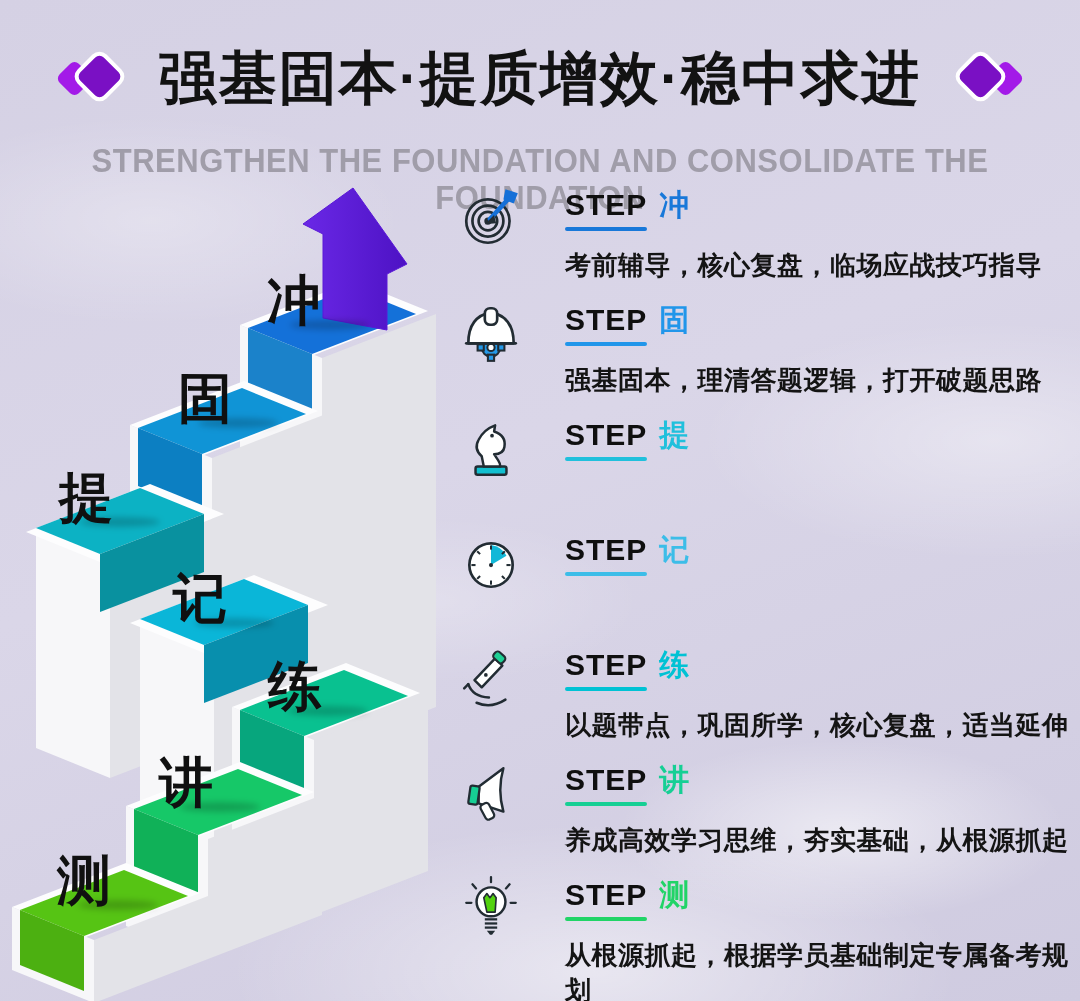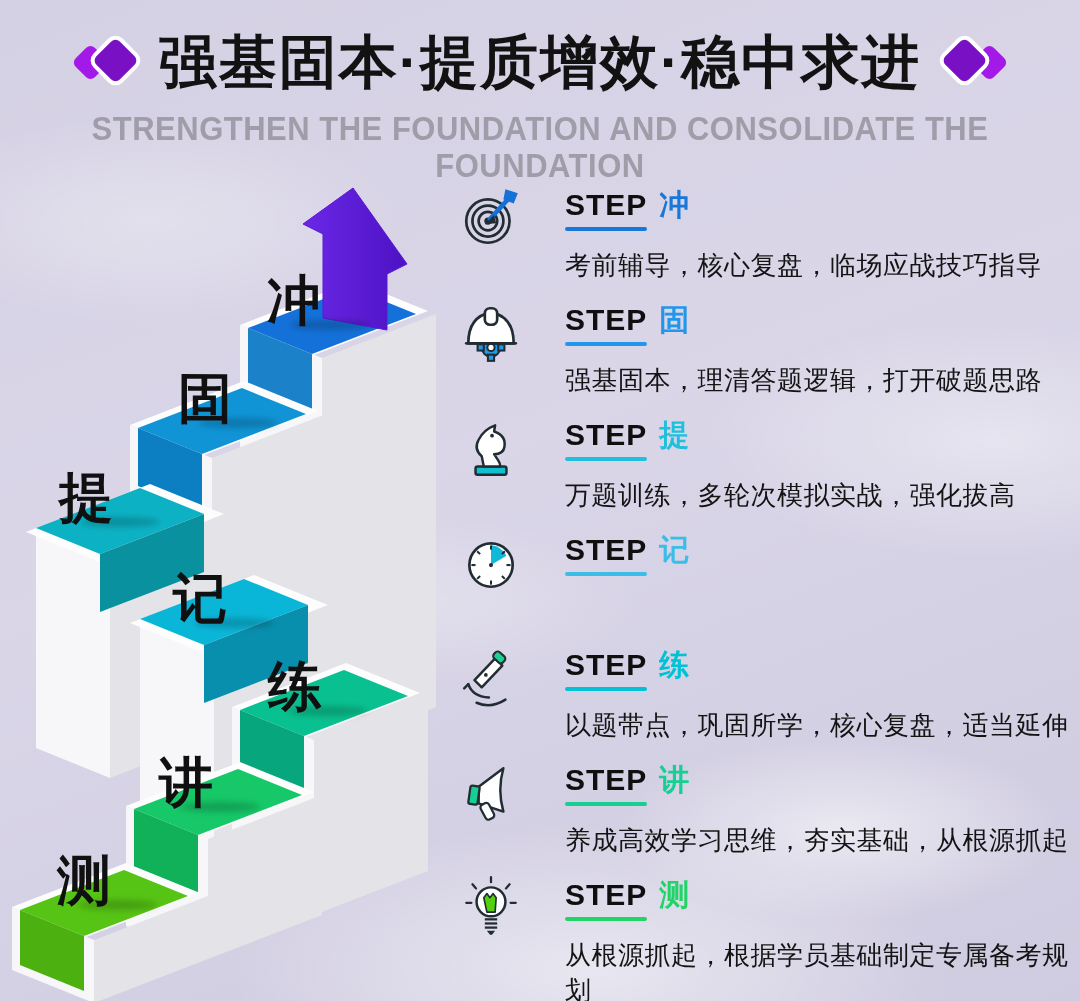--- a/index.html
+++ b/index.html
@@ -10,39 +10,39 @@
       radial-gradient(ellipse 320px 130px at 78% 83%, rgba(255,255,255,.55), transparent 70%),
       radial-gradient(ellipse 420px 170px at 92% 44%, rgba(255,255,255,.38), transparent 70%),
       radial-gradient(ellipse 360px 150px at 14% 22%, rgba(255,255,255,.30), transparent 70%),
       radial-gradient(ellipse 520px 210px at 55% 97%, rgba(255,255,255,.50), transparent 70%),
       radial-gradient(ellipse 300px 120px at 40% 60%, rgba(255,255,255,.25), transparent 70%),
       linear-gradient(160deg,#d5d1e4 0%,#dad6e8 45%,#cfcbe0 100%);
   }
   .header{position:absolute;left:0;top:24px;width:1080px;text-align:center;}
   .title-row{display:flex;align-items:center;justify-content:center;gap:16px;}
   .main-title{
-    font-size:58px;font-weight:900;color:#121212;margin:0;letter-spacing:2px;
+    font-size:58px;font-weight:900;color:#121212;margin:16px;letter-spacing:2px;
     font-family:"Liberation Sans","DejaVu Sans",sans-serif;
   }
   .subtitle{
     margin-top:10px;font-size:31px;font-weight:600;color:#a09da9;letter-spacing:.5px;
     transform:scaleY(1.05);
   }
   .stairs{position:absolute;left:0;top:185px;}
   .stair-label{font-size:54px;font-weight:900;fill:#101010;
     font-family:"Liberation Sans","DejaVu Sans",sans-serif;}
   .panel{position:absolute;left:450px;top:185px;width:620px;}
   .item{position:absolute;left:0;width:620px;height:110px;}
   .item .icon{position:absolute;left:8px;top:0;width:66px;height:66px;}
   .item .txt{position:absolute;left:115px;top:0;}
   .step-line{display:flex;align-items:baseline;gap:12px;}
   .step-word{font-size:30px;font-weight:800;color:#0f0f0f;letter-spacing:1px;position:relative;}
   .step-underline{position:absolute;left:0;bottom:-9px;width:100%;height:4px;border-radius:2px;}
   .step-char{font-size:30px;font-weight:600;}
-  .desc{margin-top:22px;font-size:26px;color:#141414;font-weight:400;letter-spacing:.5px;}
+  .desc{margin-top:22px;font-size:26px;color:#141414;font-weight:700;letter-spacing:.5px;}
   svg{display:block;}
 </style>
 </head>
 <body>
 
 <div class="header">
   <div class="title-row">
     <svg width="72" height="62" viewBox="0 0 72 62">
       <rect x="6" y="17" width="27" height="27" rx="6" transform="rotate(45 19.5 30.5)" fill="#a31ae8"></rect>
       <rect x="26" y="10" width="37" height="37" rx="8" transform="rotate(45 44.5 28.5)" fill="#7a10c4" stroke="#ffffff" stroke-width="4"></rect>
@@ -196,21 +196,20 @@
     <svg class="icon" viewBox="0 0 64 64">
       <rect x="17" y="50" width="30" height="8" rx="2" fill="#12bfcf" stroke="#222c33" stroke-width="2.4"></rect>
       <path d="M25,50 L23,40 Q15,33 20,24 Q25,14 36,10 L35,16 Q47,20 45,31 Q44,38 35,38 L39,44 Q41,47 41,50 Z" fill="#ffffff" stroke="#222c33" stroke-width="2.4" stroke-linejoin="round"></path>
       <circle cx="33" cy="20" r="1.8" fill="#222c33"></circle>
     </svg>
     <div class="txt">
       <div class="step-line">
         <span class="step-word">STEP<i class="step-underline" style="background: rgb(32, 192, 220);"></i></span>
         <span class="step-char" style="color: rgb(32, 192, 220);">提</span>
       </div>
-      <div class="desc">万题训练，多轮次模拟实战，强化拔高</div>
     </div>
   </div>
 
   <div class="item" style="top:345px">
     <svg class="icon" viewBox="0 0 64 64">
       <circle cx="32" cy="34" r="21" fill="#ffffff" stroke="#222c33" stroke-width="2.6"></circle>
       <path d="M32,34 L32,14.5 A19.5,19.5 0 0 1 47,25 Z" fill="#12b8d8"></path>
       <g stroke="#222c33" stroke-width="2">
         <line x1="32" y1="15" x2="32" y2="19"></line>
           <line x1="32" y1="49" x2="32" y2="53"></line>

